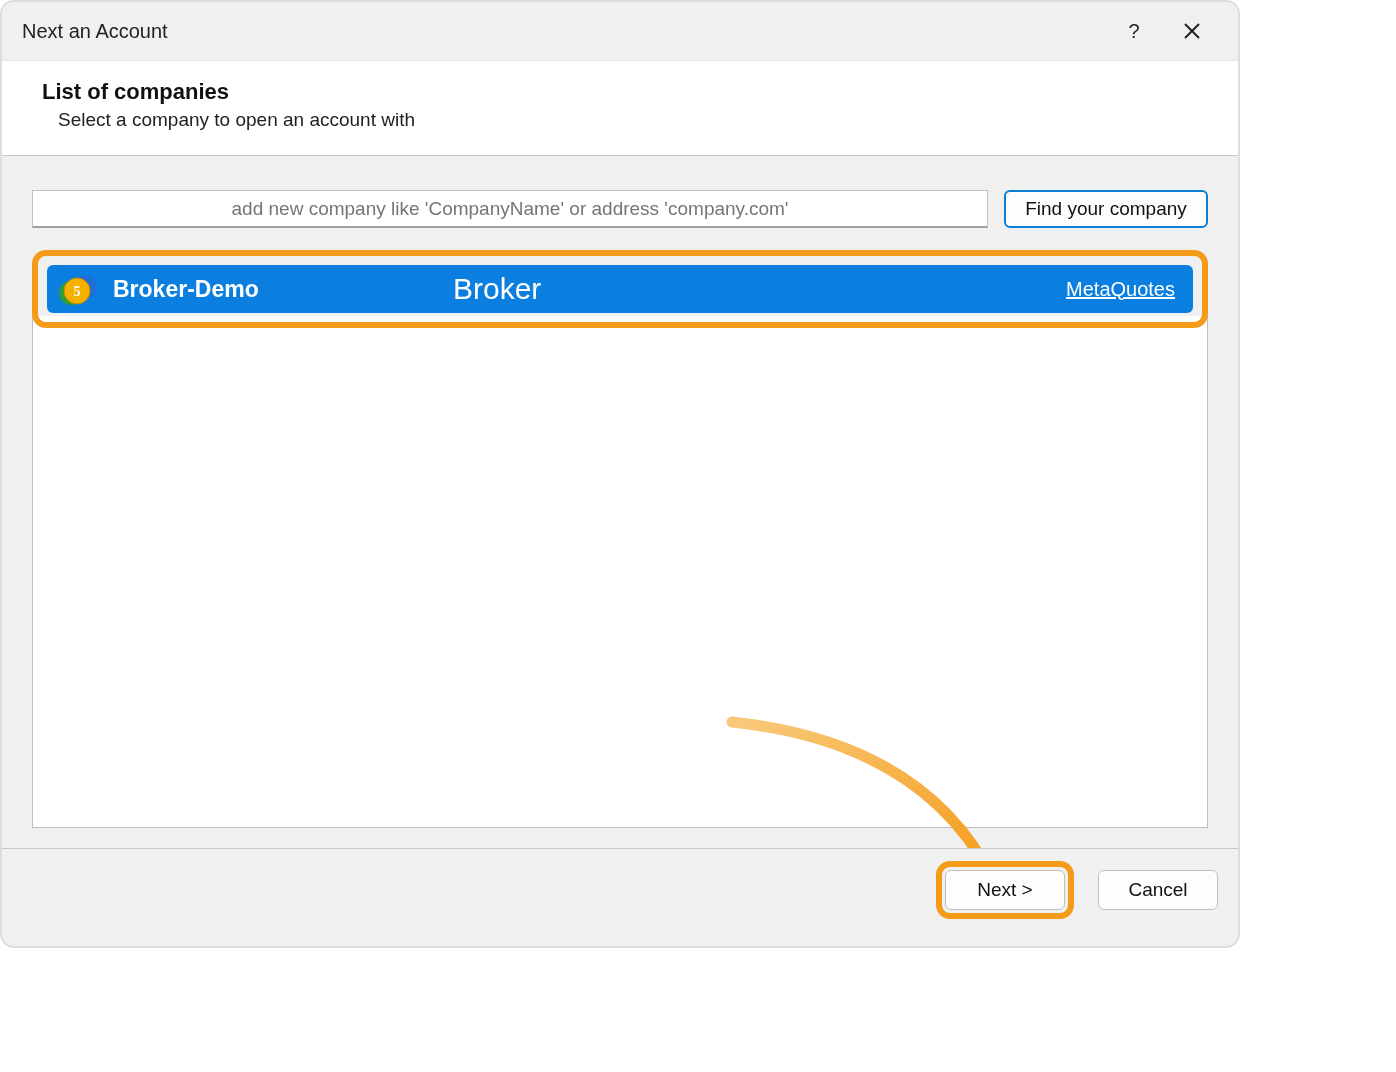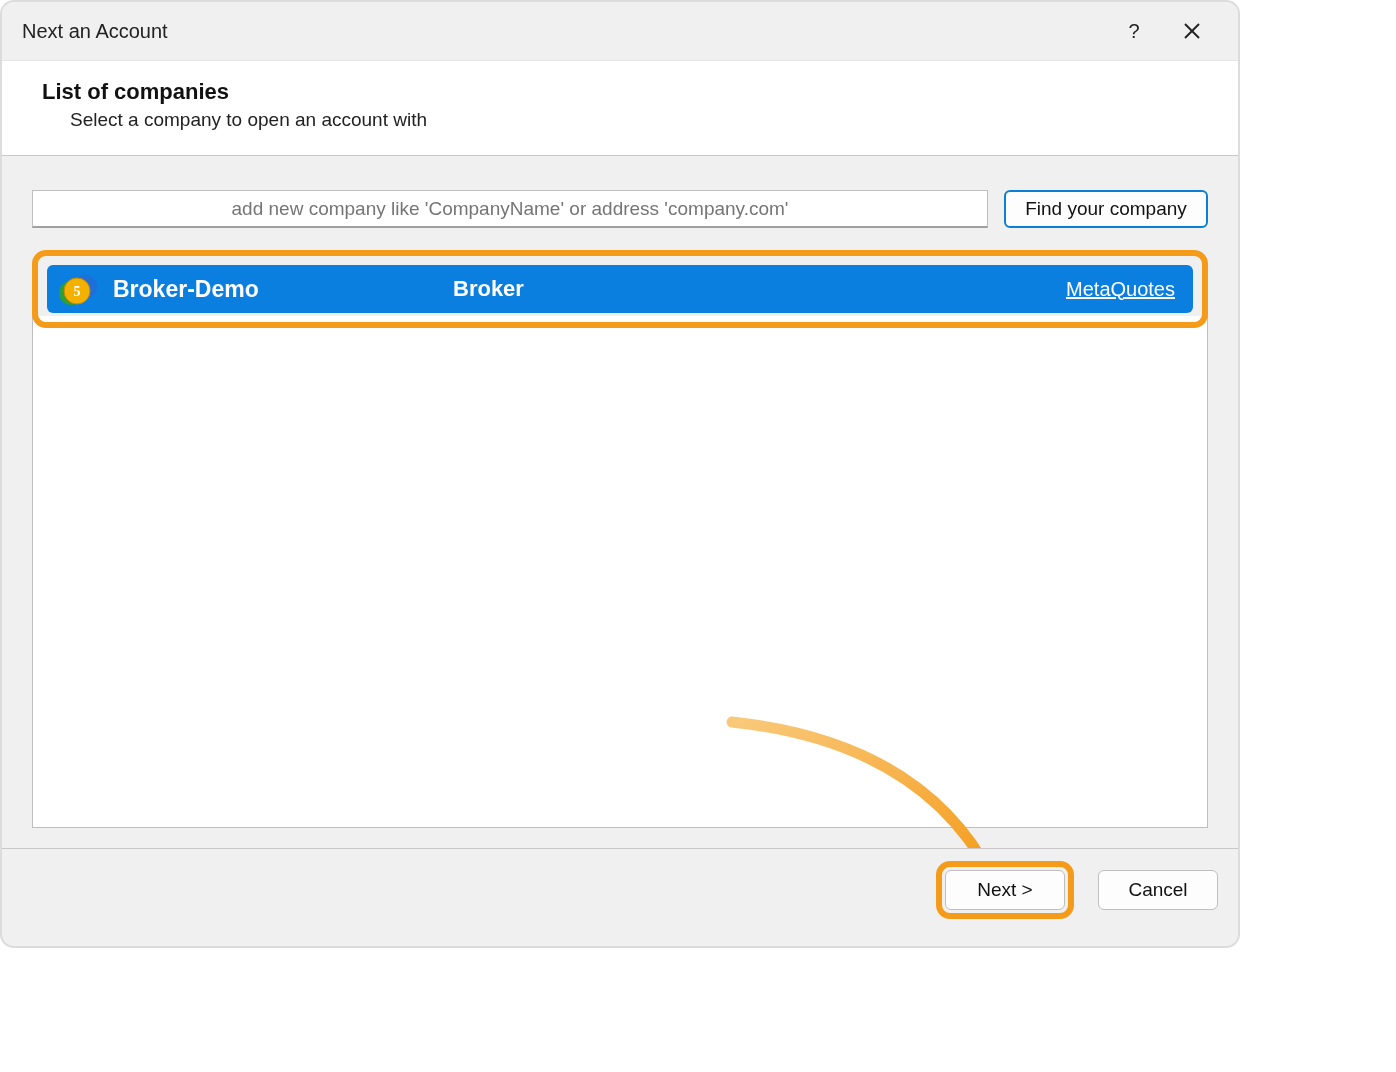--- a/index.html
+++ b/index.html
@@ -47,21 +47,21 @@
     border-bottom: 1px solid #c7c7c7;
     padding: 18px 40px 24px 40px;
   }
   .header h2 {
     margin: 0 0 4px 0;
     font-size: 22px;
     font-weight: 700;
     color: #111;
   }
   .header p {
-    margin: 0 0 0 28px;
+    margin: 0 0 0 16px;
     font-size: 19px;
     color: #222;
   }
   .body {
     padding: 34px 30px 12px 30px;
   }
   .search-row {
     display: flex;
     gap: 16px;
     align-items: stretch;
@@ -120,21 +120,21 @@
     color: #fff;
   }
   .row-inner .icon {
     width: 44px; height: 44px; margin-right: 14px;
   }
   .row-inner .name {
     font-size: 23px; font-weight: 700;
     width: 340px;
   }
   .row-inner .company {
-    font-size: 22px; font-weight: 700;
+    font-size: 30px; font-weight: 400;
     flex: 1;
   }
   .row-inner .link {
     font-size: 20px;
     text-decoration: underline;
     color: #fff;
   }
   .footer {
     position: absolute;
     left: 0; right: 0; bottom: 16px;

